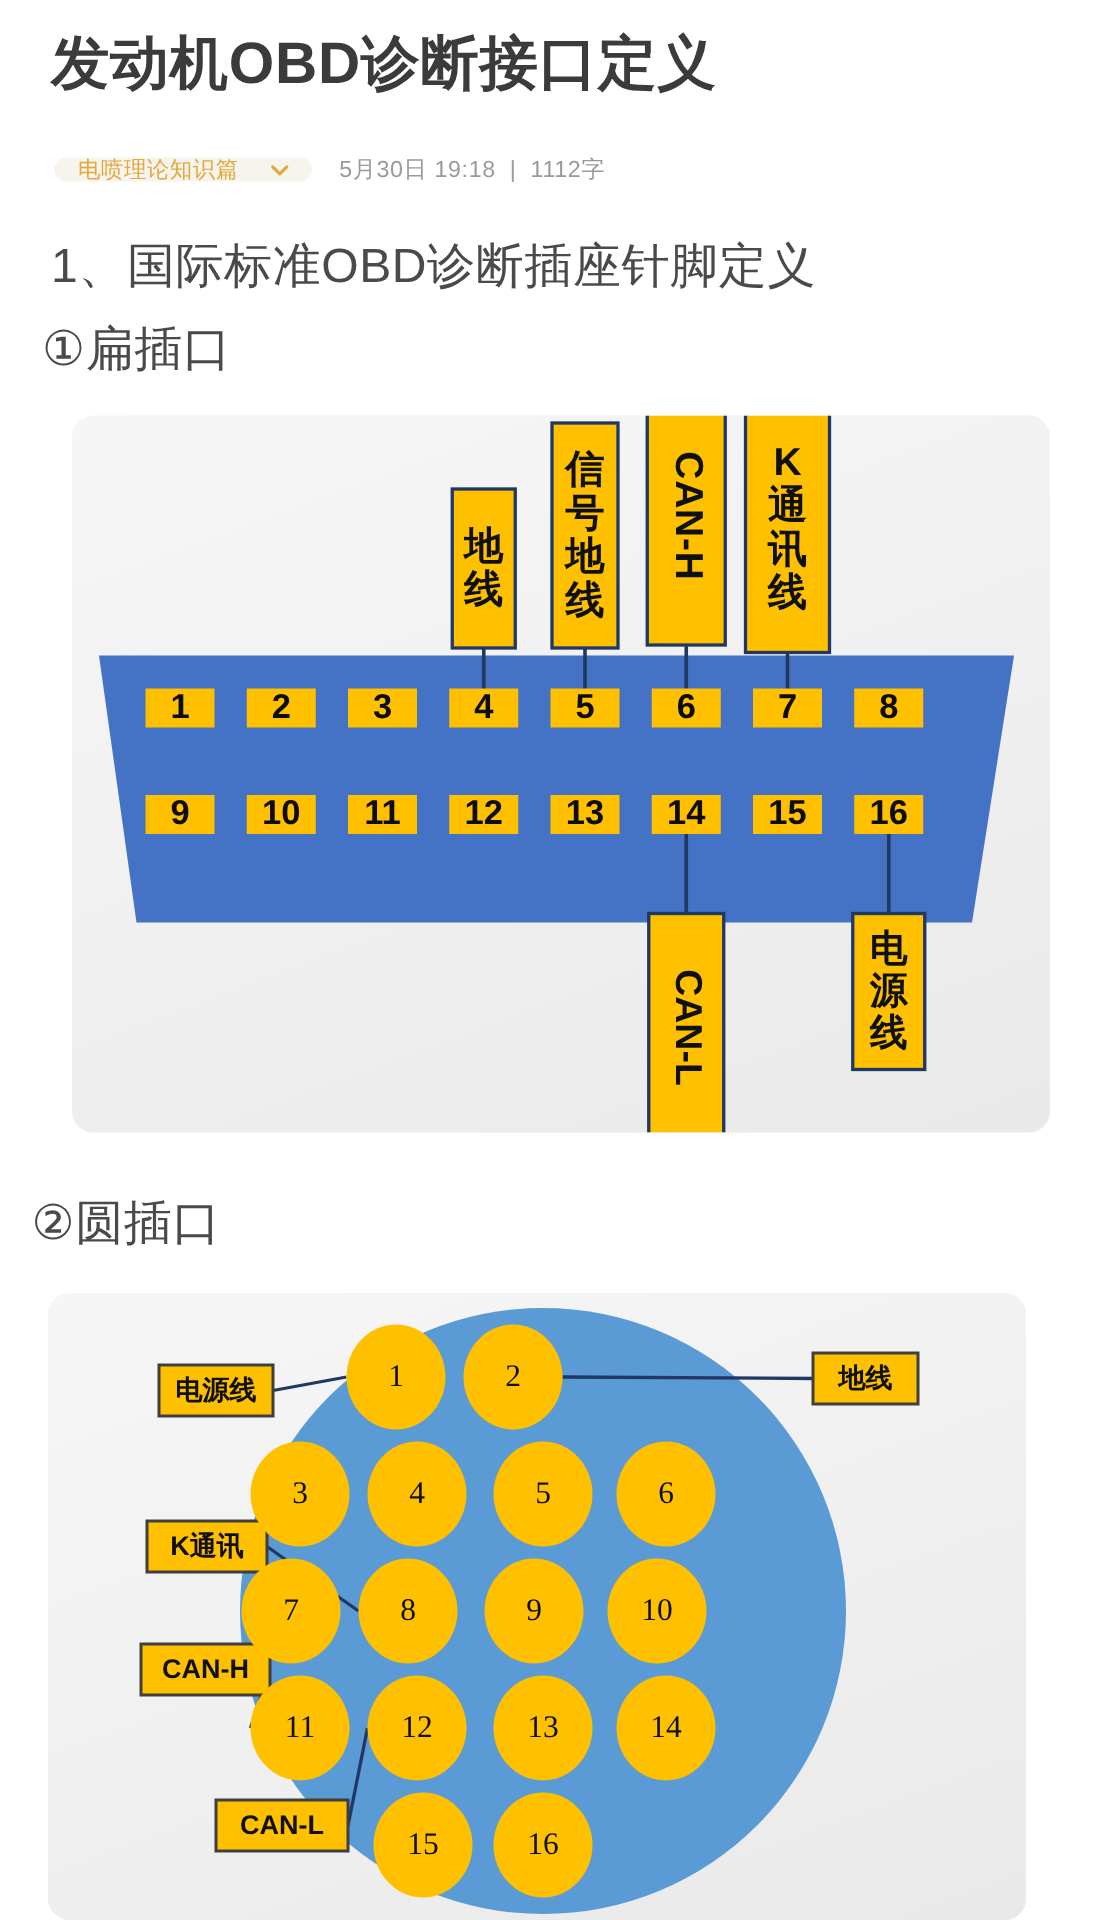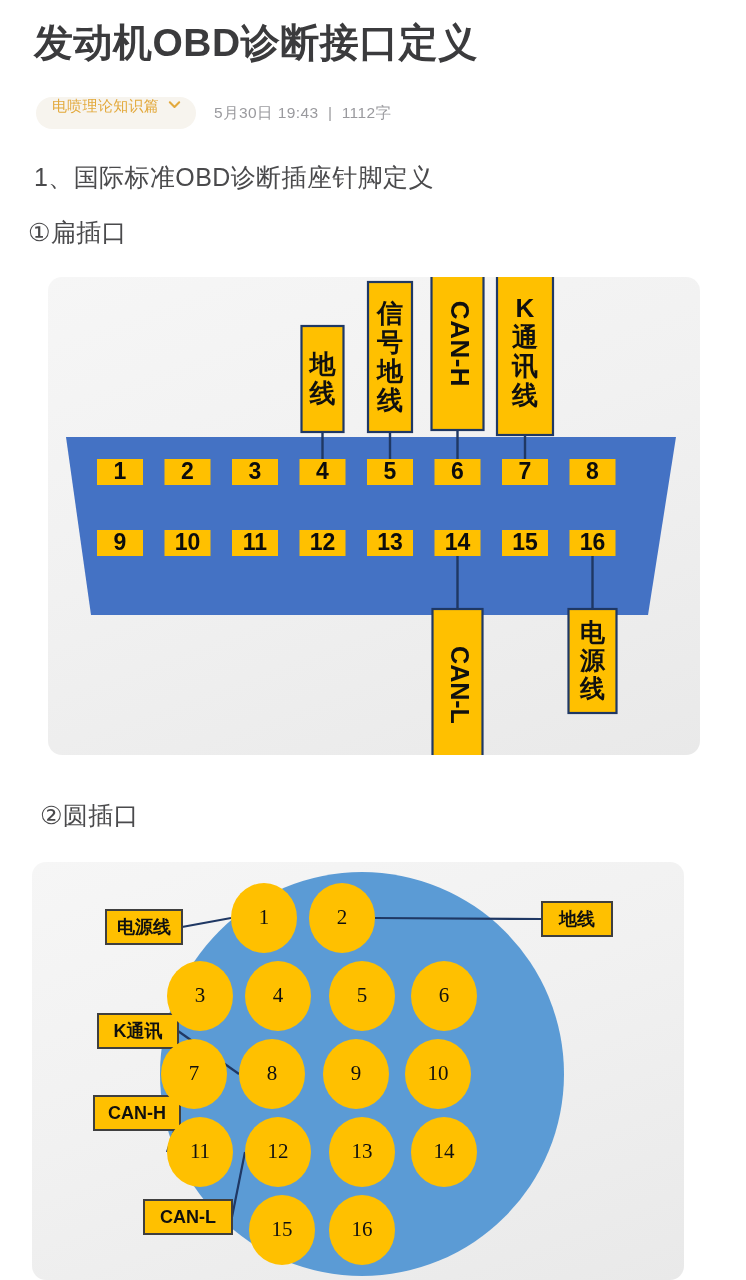--- a/index.html
+++ b/index.html
@@ -34,25 +34,25 @@
   .meta-row {
     position: absolute;
     left: 36px;
     top: 96px;
     display: flex;
     align-items: center;
     height: 34px;
   }
   .tag-chip {
     display: flex;
-    align-items: flex-start;
-    gap: 8px;
+    align-items: center;
+    gap: 20px;
     background: #f7f4ee;
     border-radius: 17px;
-    height: 32px;
+    height: 16px;
     padding: 0 14px 0 16px;
   }
   .tag-chip .tag-text {
     font-size: 15px;
     color: #e3a93c;
     font-weight: 500;
     letter-spacing: 0.3px;
   }
   .chev {
     width: 15px;
@@ -63,29 +63,29 @@
     margin-left: 18px;
     font-size: 15.5px;
     color: #9a9a9e;
     letter-spacing: 0.4px;
     white-space: pre;
   }
 
   
   .heading {
     position: absolute;
-    font-size: 25px;
+    font-size: 32px;
     line-height: 34px;
     color: #4a4a4c;
     font-weight: 400;
     letter-spacing: 0.4px;
   }
   #h-section1 { left: 34px; top: 160px; }
   #h-sub1     { left: 28px; top: 215px; }
-  #h-sub2     { left: 40px; top: 798px; }
+  #h-sub2     { left: 21px; top: 798px; }
 
   
   .img-card {
     position: absolute;
     border-radius: 14px;
     overflow: hidden;
     background: linear-gradient(160deg,#f6f6f6 0%,#f1f1f1 45%,#e9e9e9 100%);
   }
   #card-flat  { left: 48px; top: 277px;  width: 652px; height: 478px; }
   #card-round { left: 32px; top: 862px;  width: 652px; height: 418px; }
@@ -99,21 +99,21 @@
 
   <h1 class="article-title">发动机OBD诊断接口定义</h1>
 
   <div class="meta-row">
     <div class="tag-chip">
       <span class="tag-text">电喷理论知识篇</span>
       <svg class="chev" viewBox="0 0 16 16">
         <path d="M3 5.6 L8 10.6 L13 5.6" fill="none" stroke="#E3A93C" stroke-width="2.2" stroke-linecap="round" stroke-linejoin="round"></path>
       </svg>
     </div>
-    <div class="meta-sub">5月30日 19:43  |  1112字</div>
+    <div class="meta-sub">5月30日 19:18  |  1112字</div>
   </div>
 
   <div class="heading" id="h-section1">1、国际标准OBD诊断插座针脚定义</div>
   <div class="heading" id="h-sub1">①扁插口</div>
   <div class="heading" id="h-sub2">②圆插口</div>
 
   <div class="img-card" id="card-flat">
     <svg class="card-svg" id="svg-flat" viewBox="0 0 652 478" preserveAspectRatio="none">
         <path d="M 18 160 L 628 160 L 600 338 L 43 338 Z" fill="#4472C4"></path>
         <line x1="274.5" y1="195" x2="274.5" y2="155" stroke="#1F3864" stroke-width="2.4"></line>

